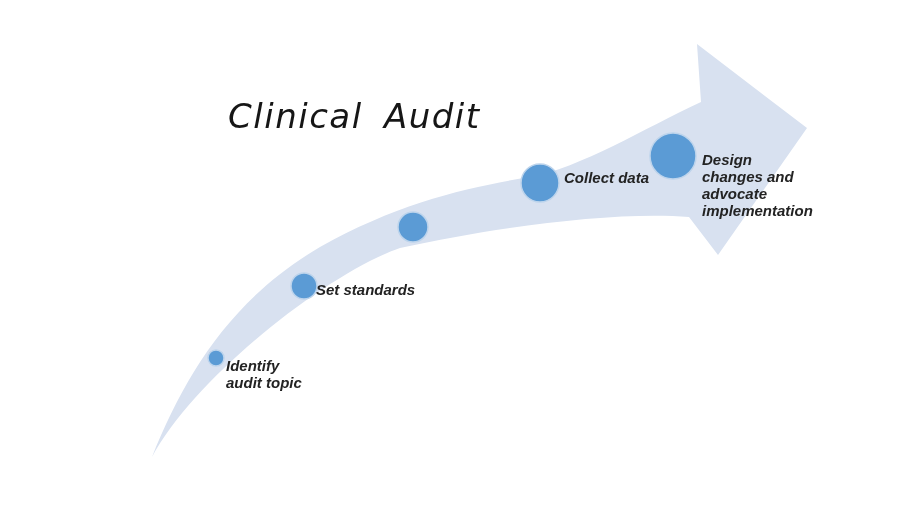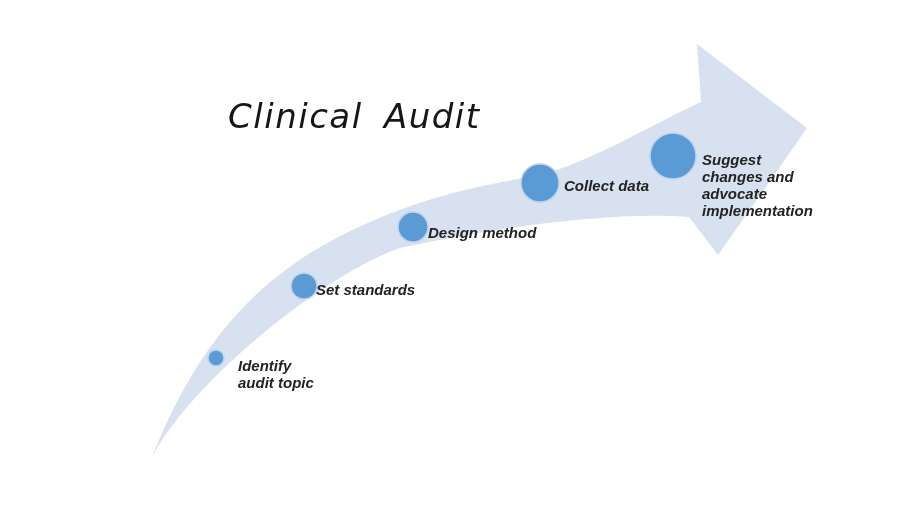--- a/index.html
+++ b/index.html
@@ -40,24 +40,24 @@
     font-family: "Liberation Sans", sans-serif;
     font-weight: bold;
     font-style: italic;
     font-size: 15px;
     line-height: 17px;
     color: #232323;
   }
   .step-label.wrap-narrow { width: 76px; }
   .step-label.wrap-wide   { width: 110px; }
   .step-label.nowrap      { white-space: nowrap; }
-  #label-step-1 { left: 238px; top: 357px; }
+  #label-step-1 { left: 226px; top: 357px; }
   #label-step-2 { left: 316px; top: 281px; text-align: center; }
   #label-step-3 { left: 428px; top: 224px; }
-  #label-step-4 { left: 564px; top: 177px; text-align: center; }
+  #label-step-4 { left: 564px; top: 169px; text-align: center; }
   #label-step-5 { left: 702px; top: 151px; }
   .step-circle { stroke-width: 1.5; }
 </style>
 </head>
 <body>
 
 <div class="stage">
 
   <svg class="diagram-svg" viewBox="0 0 902 507" aria-hidden="true">
 
@@ -77,17 +77,16 @@
     <circle class="step-circle" cx="304" cy="286" r="13" fill="#5b9bd5" stroke="#bdd4ec"></circle>
     <circle class="step-circle" cx="413" cy="227" r="15" fill="#5b9bd5" stroke="#bdd4ec"></circle>
     <circle class="step-circle" cx="540" cy="183" r="19" fill="#5b9bd5" stroke="#bdd4ec"></circle>
     <circle class="step-circle" cx="673" cy="156" r="23" fill="#5b9bd5" stroke="#bdd4ec"></circle>
   </svg>
 
   <h1 class="title">Clinical Audit</h1>
 
   <div id="label-step-1" class="step-label wrap-narrow">Identify audit topic</div>
   <div id="label-step-2" class="step-label nowrap">Set standards</div>
-  <div id="label-step-3" class="step-label nowrap">Design method</div>
   <div id="label-step-4" class="step-label nowrap">Collect data</div>
-  <div id="label-step-5" class="step-label wrap-wide">Suggest changes and advocate implementation</div>
+  <div id="label-step-5" class="step-label wrap-wide">Design changes and advocate implementation</div>
 
 </div>
 
 </body></html>

